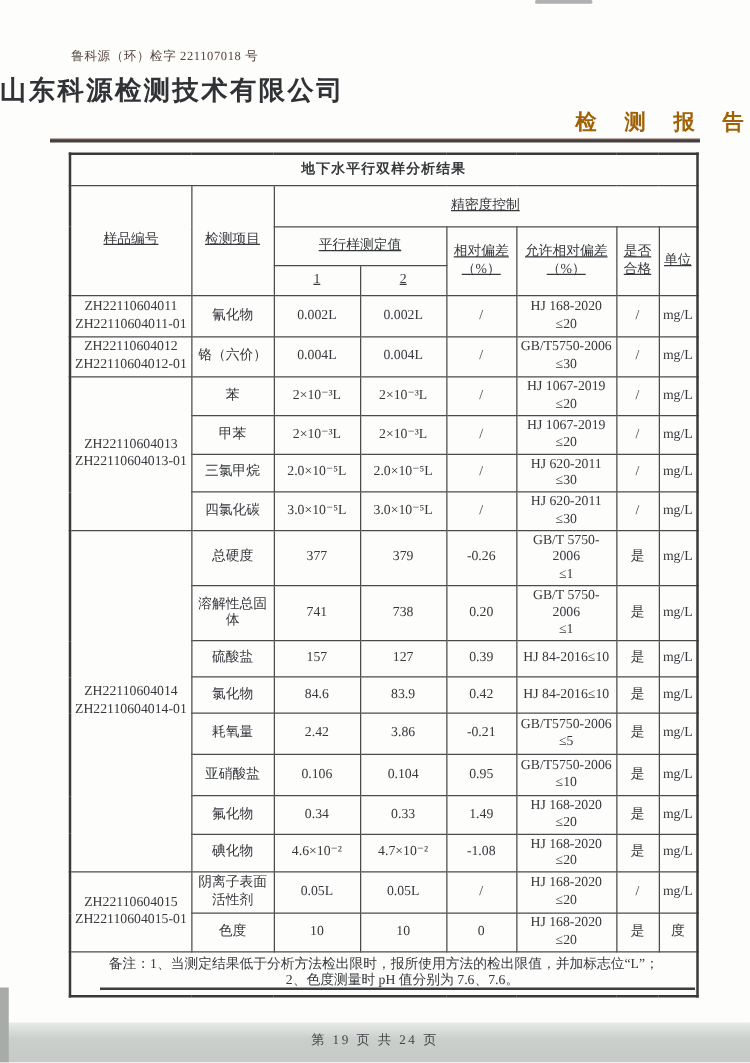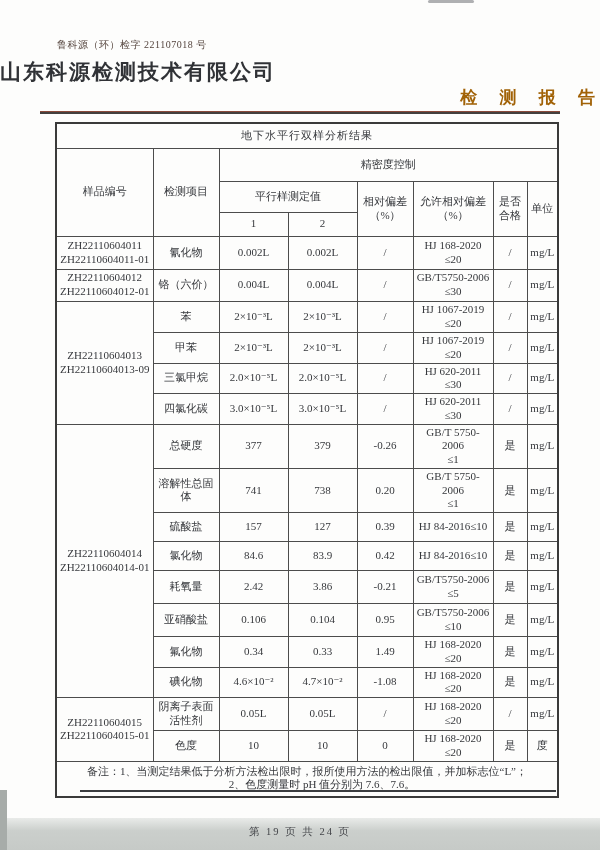--- a/index.html
+++ b/index.html
@@ -32,22 +32,22 @@
     border-collapse:collapse;table-layout:fixed;
   }
   .report-table td{
     border:1px solid #4c4c4c;
     text-align:center;vertical-align:middle;
     font-size:11px;color:#36383c;
     padding:1px 2px;overflow:hidden;
     white-space:pre-line;line-height:1.25;
   }
   .report-table{border:2px solid #3a3a3a;}
-  .tbl-title{font-size:12px;font-weight:normal;letter-spacing:1px;}
-  .hdr{font-size:11.5px;}
+  .tbl-title{font-size:12px;font-weight:bold;letter-spacing:1px;}
+  .hdr{font-size:11.5px;text-decoration:underline;}
   .cell-id{font-size:10.3px;letter-spacing:0;}
   .cell-item{font-size:11.8px;}
   .cell-std{font-size:10.3px;}
   .cell-unit{font-size:10.8px;}
   .notes-cell{
     text-align:left;vertical-align:top !important;
     font-size:11px;padding:3px 4px 2px 4px !important;
     white-space:normal !important;
   }
   .note-line2{padding-left:30px;}
@@ -135,21 +135,21 @@
       <td>0.004L</td>
       <td>0.004L</td>
       <td>/</td>
       <td class="cell-std">GB/T5750-2006
 ≤30</td>
       <td>/</td>
       <td class="cell-unit">mg/L</td>
     </tr>
     <tr style="height:31px">
       <td rowspan="4" class="cell-id">ZH22110604013
-ZH22110604013-09</td>
+ZH22110604013-01</td>
       <td class="cell-item">苯</td>
       <td>2×10⁻³L</td>
       <td>2×10⁻³L</td>
       <td>/</td>
       <td class="cell-std">HJ 1067-2019
 ≤20</td>
       <td>/</td>
       <td class="cell-unit">mg/L</td>
     </tr>
     <tr style="height:31px">

